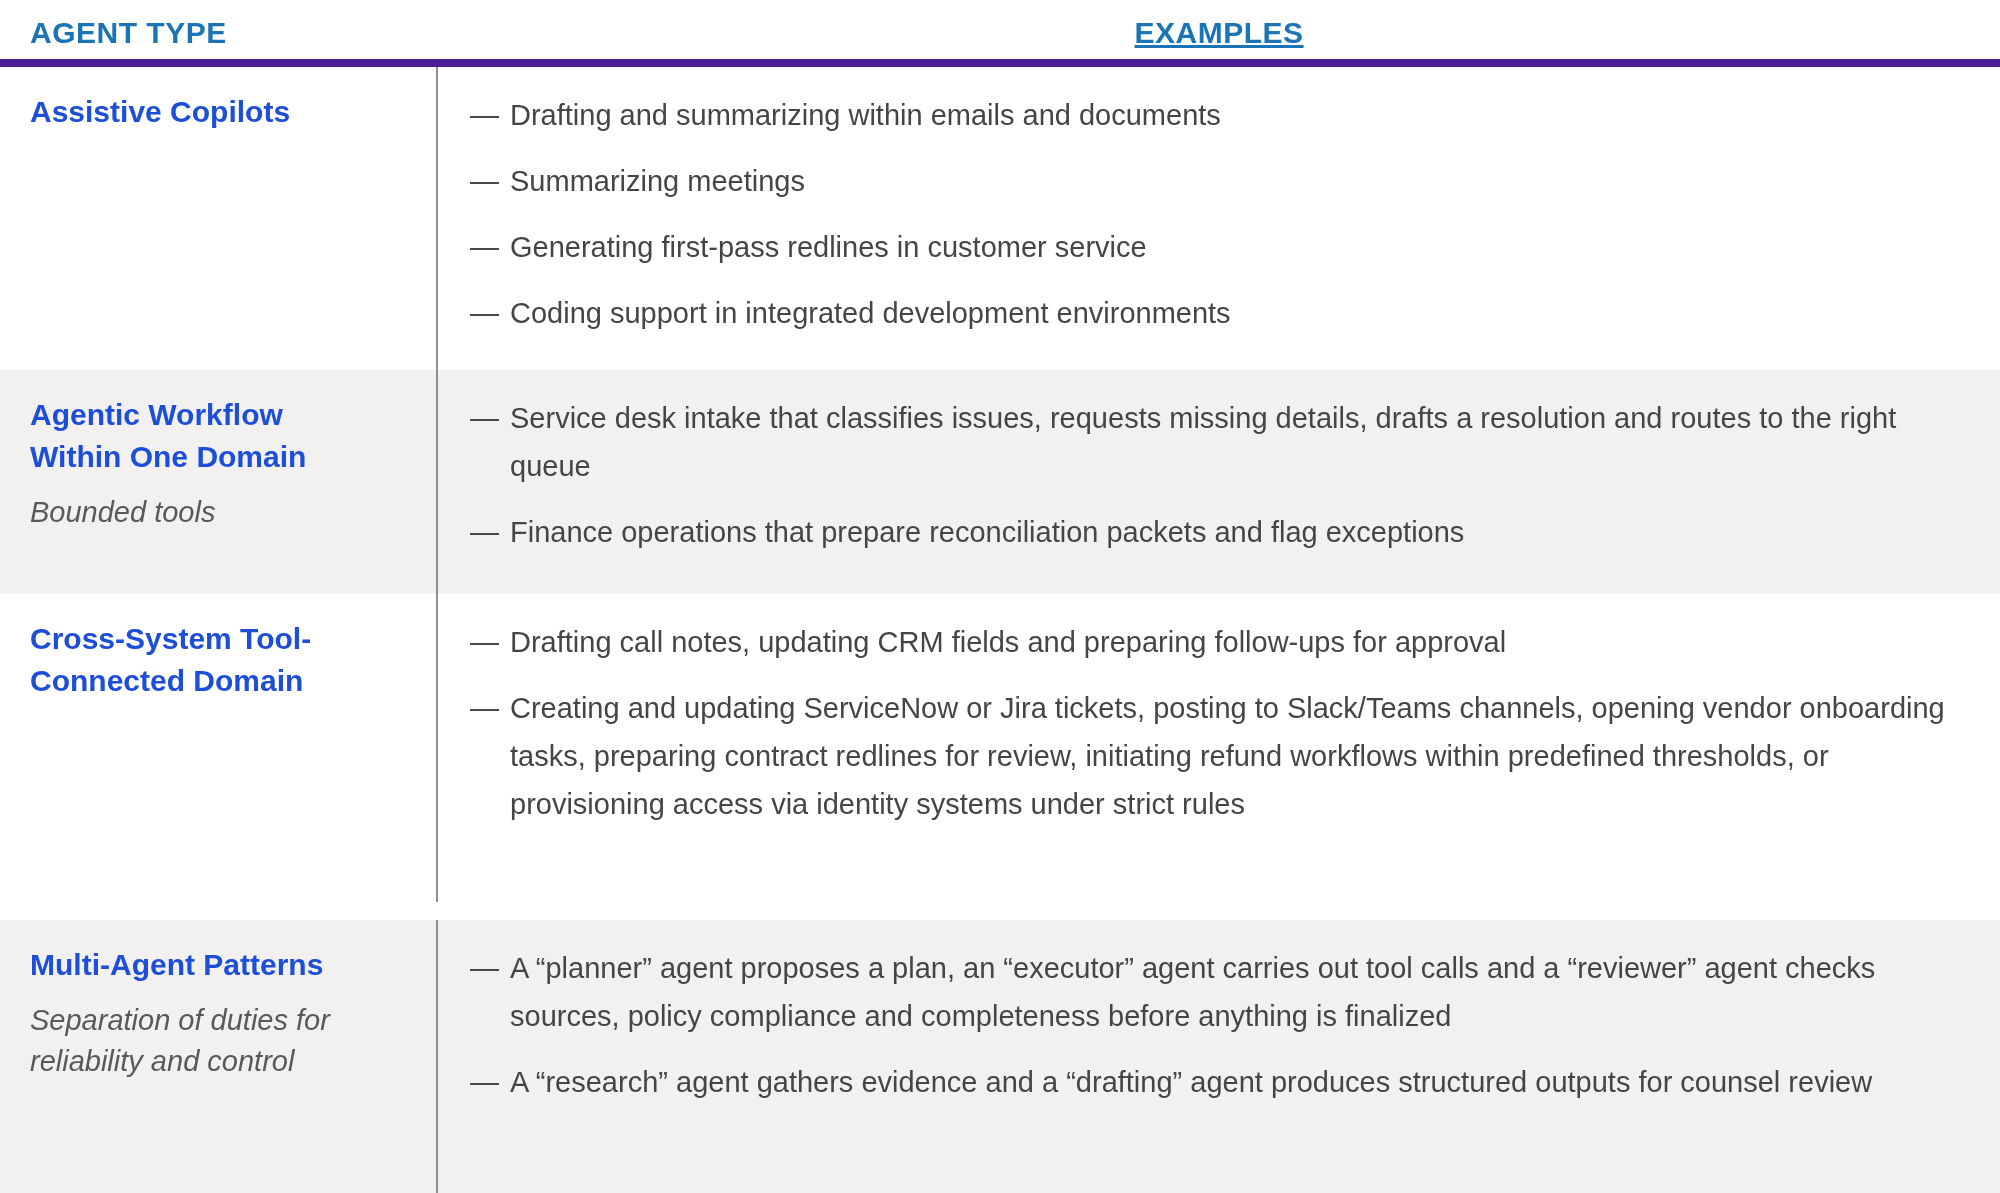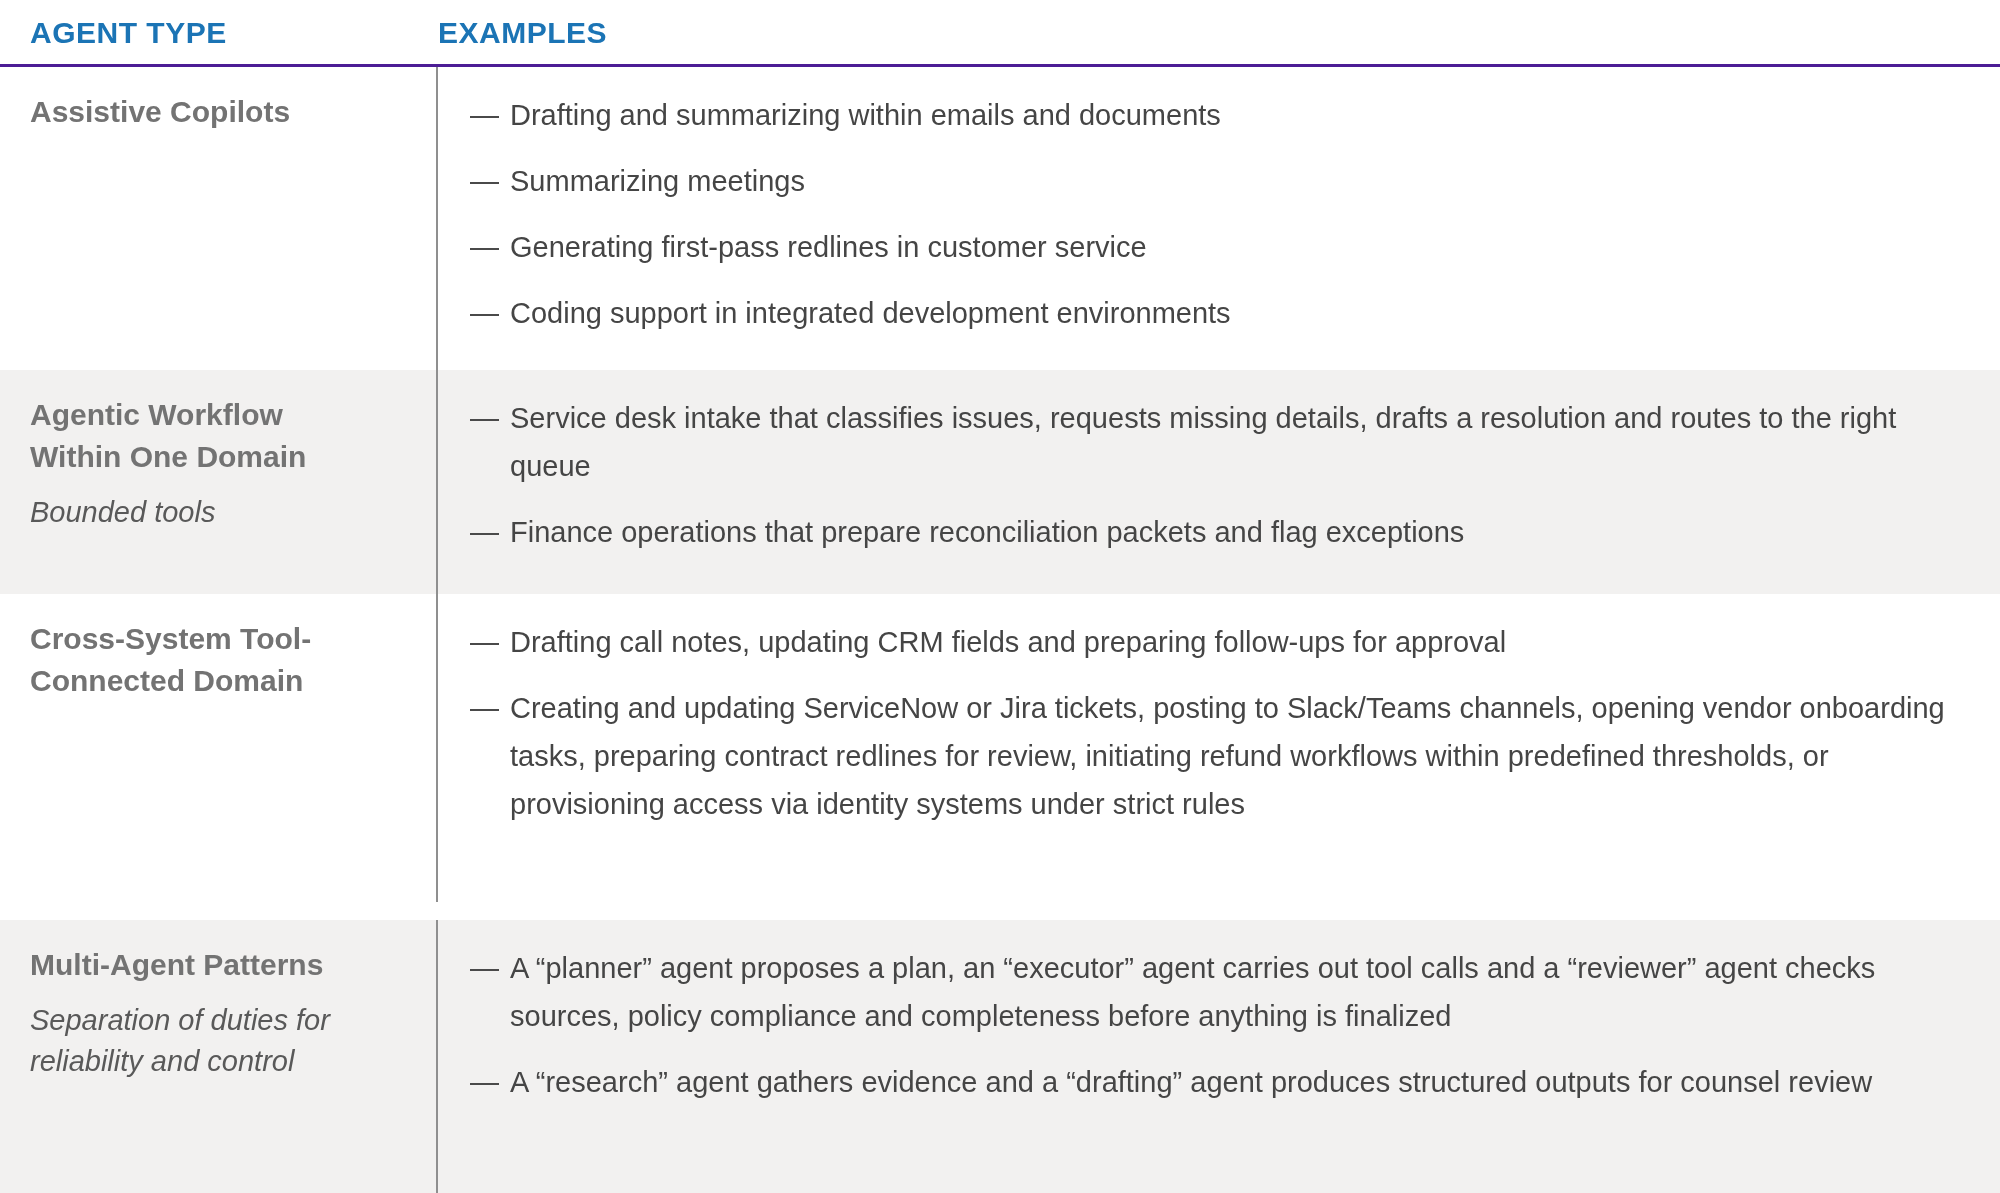--- a/index.html
+++ b/index.html
@@ -17,37 +17,39 @@
     height: 1193px;
     display: flex;
     flex-direction: column;
   }
 
   
   .thead {
     display: flex;
     height: 85px;
     box-sizing: border-box;
-    border-bottom: 3px solid #4c1d95;
+    border-bottom: 8px solid #4c1d95;
     background: #ffffff;
   }
   .th {
     font-size: 30px;
     font-weight: 700;
     color: #1b74b5;
     letter-spacing: 0.5px;
     padding-top: 16px;
   }
   .th-left {
     width: 438px;
     box-sizing: border-box;
     padding-left: 30px;
   }
   .th-right {
     flex: 1;
+    text-align: center;
+    text-decoration: underline;
   }
 
   
   .row {
     display: flex;
     box-sizing: border-box;
     background: #ffffff;
   }
   .row.shaded { background: #f2f1f0; }
 
@@ -58,21 +60,21 @@
 
   .cell-left {
     width: 438px;
     box-sizing: border-box;
     border-right: 2px solid #8f8f8f;
     padding: 24px 58px 20px 30px;
   }
   .row-title {
     font-size: 30px;
     font-weight: 700;
-    color: #737373;
+    color: #1d4ed8;
     line-height: 1.4;
   }
   .row-subtitle {
     font-size: 29px;
     font-style: italic;
     color: #595959;
     line-height: 1.4;
     margin-top: 14px;
   }
 

